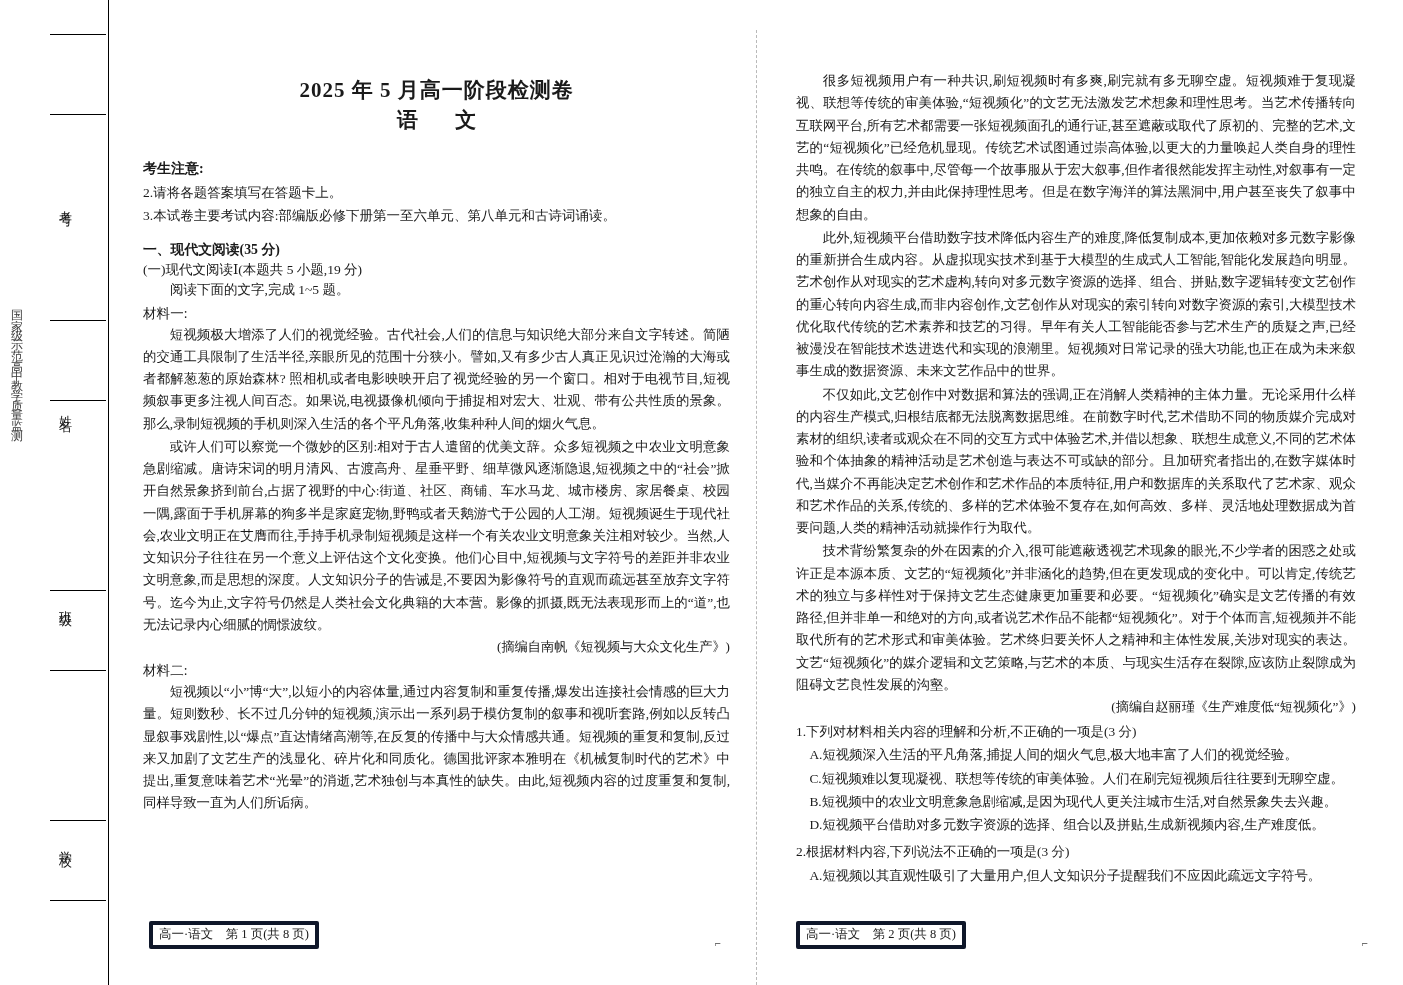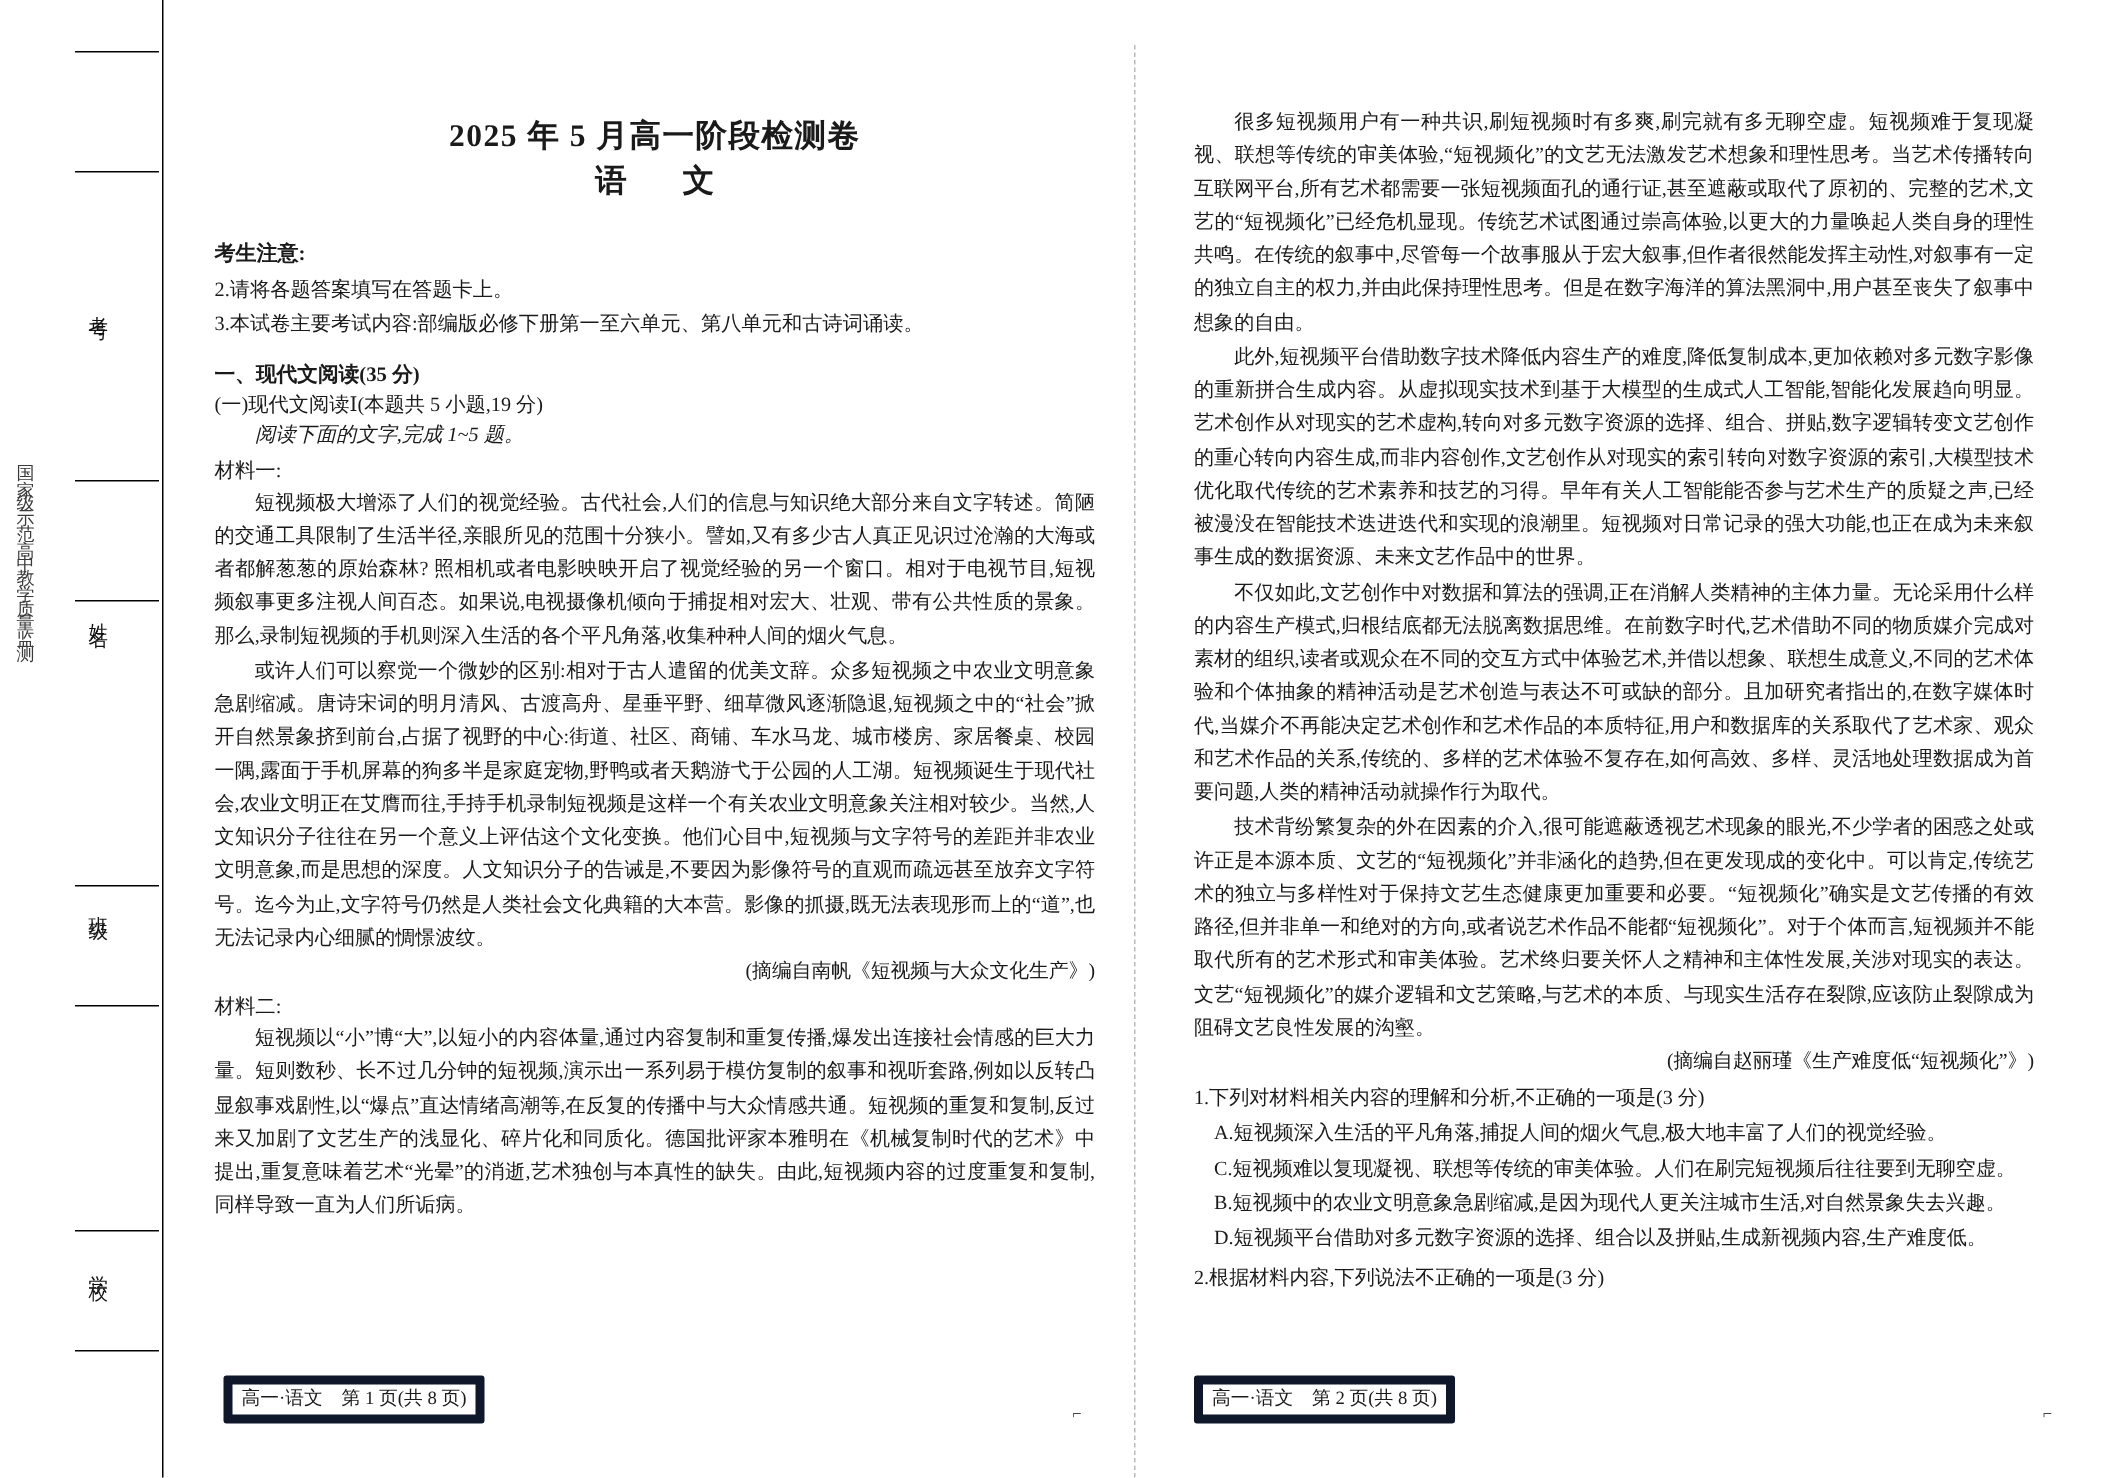--- a/index.html
+++ b/index.html
@@ -91,21 +91,21 @@
   }
   .section-head {
     font-size: 13.8px;
     font-weight: bold;
     margin: 14px 0 2px 0;
   }
   .subsection-head {
     font-size: 13.5px;
     margin: 2px 0 2px 0;
   }
-  .indent1 { text-indent: 2em; font-style: italic; }
+  .indent1 { text-indent: 2em; }
   .para {
     font-size: 13.4px;
     line-height: 1.66;
     margin: 0 0 1px 0;
     text-align: justify;
     text-justify: inter-ideograph;
     text-indent: 2em;
   }
   .mat-label {
     font-size: 13.6px;
@@ -135,21 +135,21 @@
     left: 0;
     right: 0;
     display: flex;
     align-items: flex-end;
     justify-content: space-between;
     padding: 0 34px 0 40px;
     box-sizing: border-box;
   }
   .footer-label {
     font-size: 12.5px;
-    border: 6px solid #0f172a;
+    border: 4px solid #0f172a;
     border-radius: 2px;
     padding: 1px 6px 2px 6px;
     background: #fff;
   }
   .footer-tick {
     font-size: 11px;
     color: #444;
     letter-spacing: 1px;
   }
 </style>
@@ -218,20 +218,21 @@
       <p class="para">技术背纷繁复杂的外在因素的介入,很可能遮蔽透视艺术现象的眼光,不少学者的困惑之处或许正是本源本质、文艺的“短视频化”并非涵化的趋势,但在更发现成的变化中。可以肯定,传统艺术的独立与多样性对于保持文艺生态健康更加重要和必要。“短视频化”确实是文艺传播的有效路径,但并非单一和绝对的方向,或者说艺术作品不能都“短视频化”。对于个体而言,短视频并不能取代所有的艺术形式和审美体验。艺术终归要关怀人之精神和主体性发展,关涉对现实的表达。文艺“短视频化”的媒介逻辑和文艺策略,与艺术的本质、与现实生活存在裂隙,应该防止裂隙成为阻碍文艺良性发展的沟壑。</p>
       <div class="source">(摘编自赵丽瑾《生产难度低“短视频化”》)</div>
 
       <div class="q-stem">1.下列对材料相关内容的理解和分析,不正确的一项是(3 分)</div>
       <div class="q-opt">A.短视频深入生活的平凡角落,捕捉人间的烟火气息,极大地丰富了人们的视觉经验。</div>
       <div class="q-opt">C.短视频难以复现凝视、联想等传统的审美体验。人们在刷完短视频后往往要到无聊空虚。</div>
       <div class="q-opt">B.短视频中的农业文明意象急剧缩减,是因为现代人更关注城市生活,对自然景象失去兴趣。</div>
       <div class="q-opt">D.短视频平台借助对多元数字资源的选择、组合以及拼贴,生成新视频内容,生产难度低。</div>
 
       <div class="q-stem">2.根据材料内容,下列说法不正确的一项是(3 分)</div>
+      <div class="q-opt">A.短视频以其直观性吸引了大量用户,但人文知识分子提醒我们不应因此疏远文字符号。</div>
 
       <div class="footer">
         <div class="footer-label">
           <span>高一·语文</span>
           &nbsp;&nbsp;
           <span>第 2 页(共 8 页)</span>
         </div>
         <div class="footer-tick">⌐</div>
       </div>
     </div>

